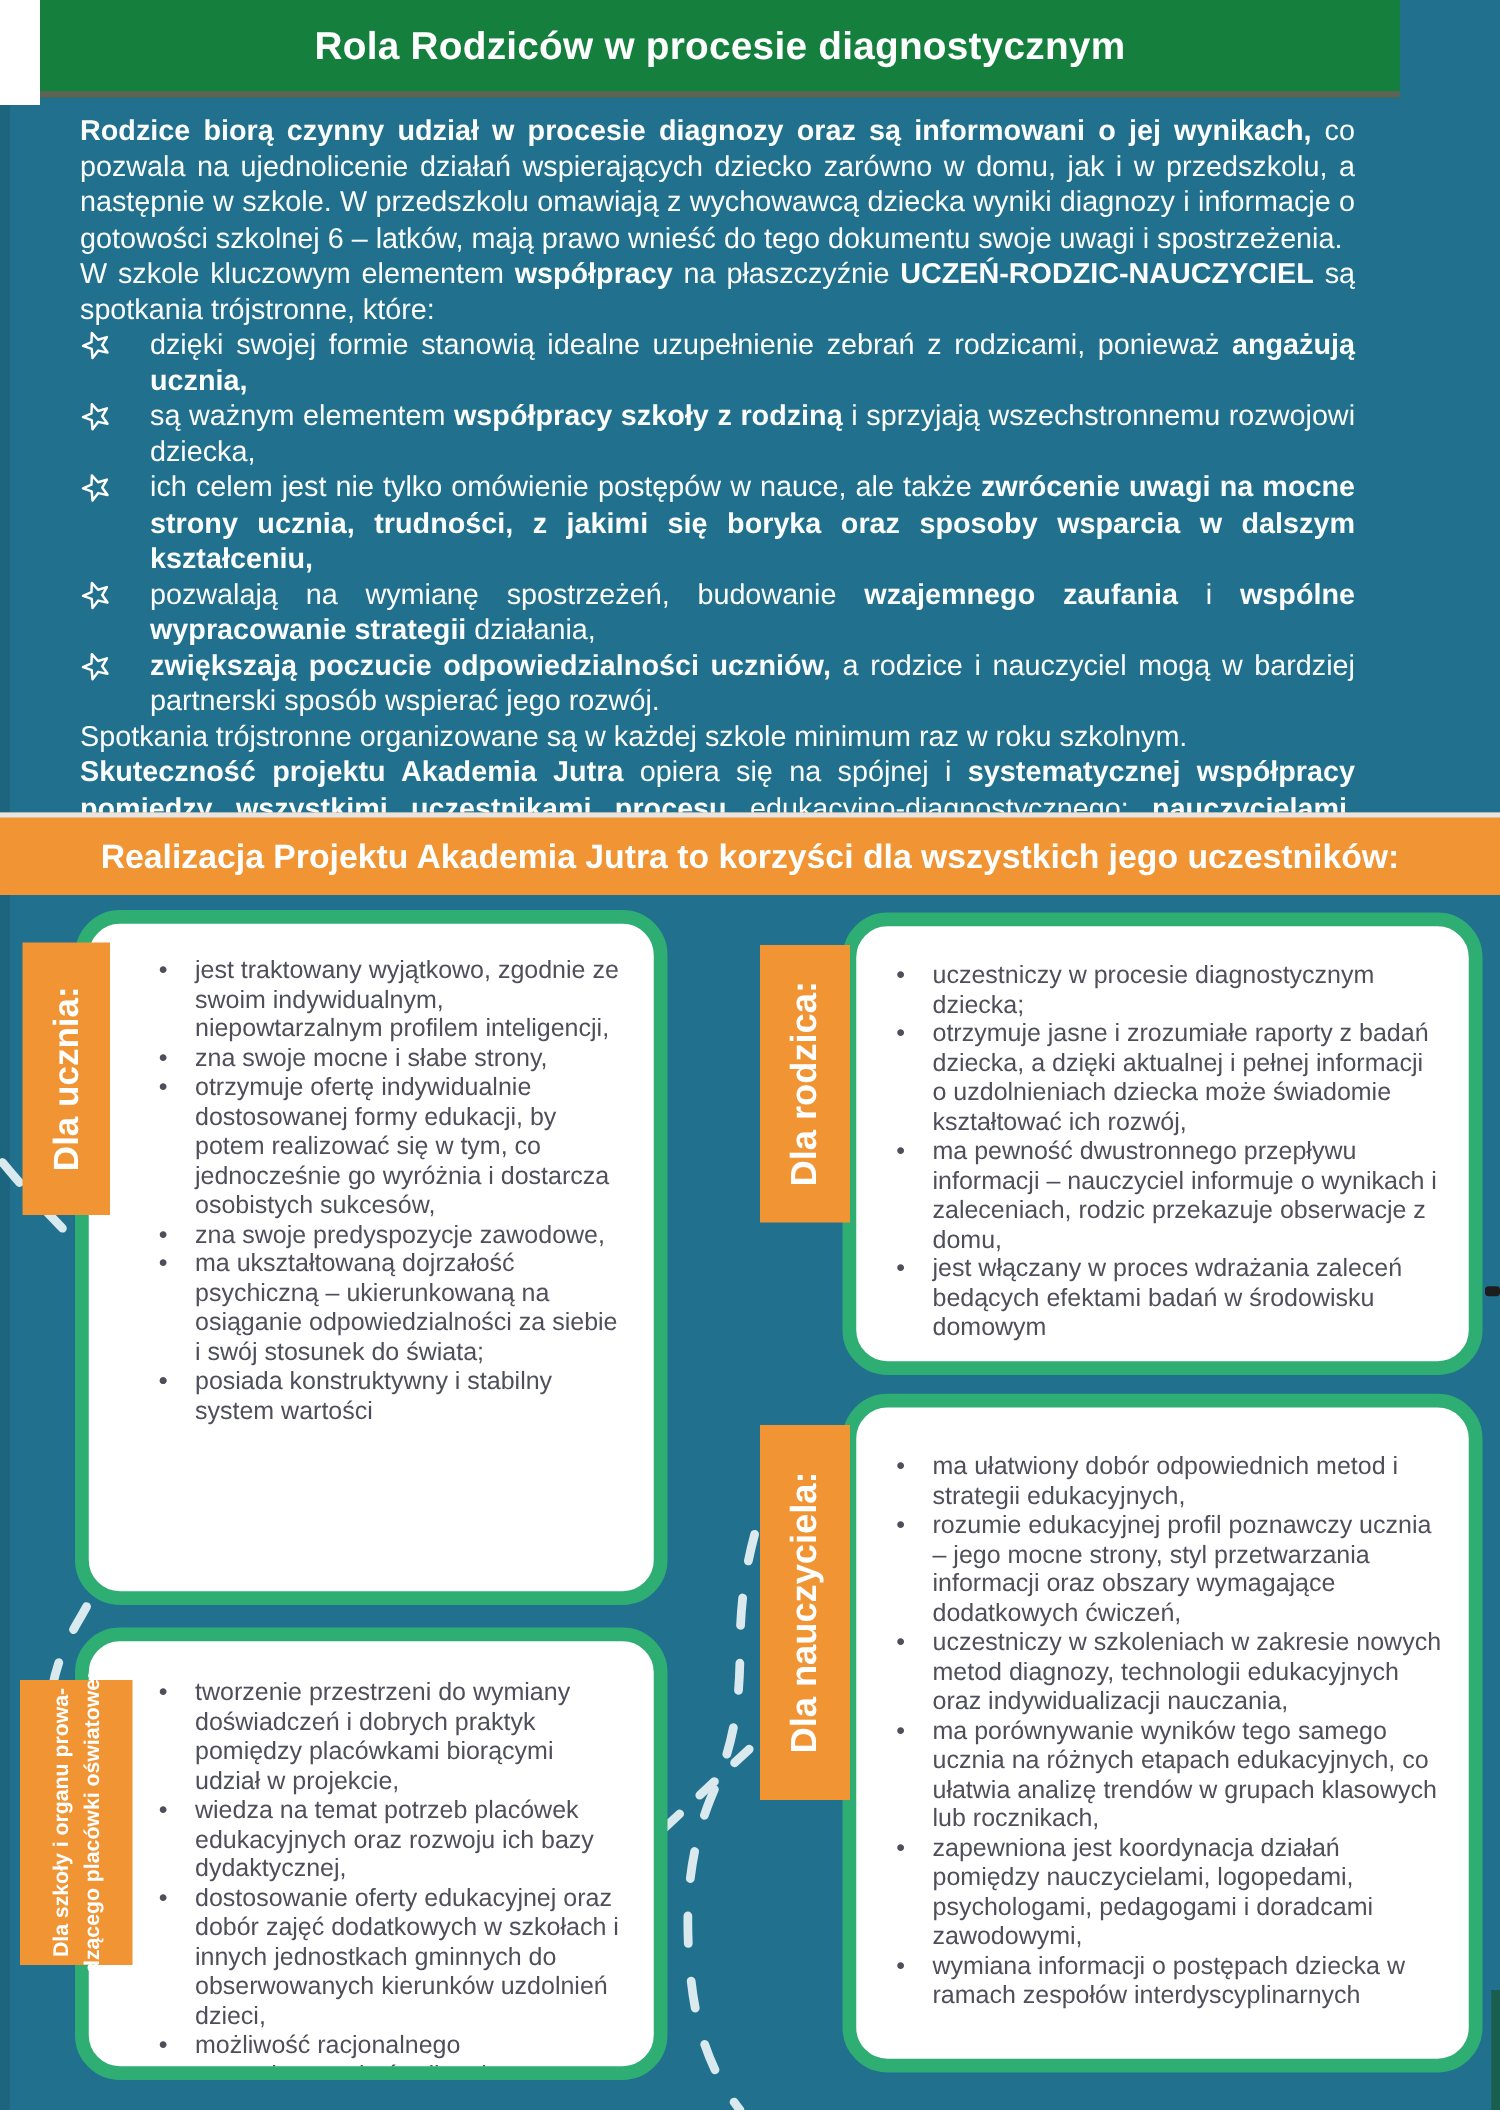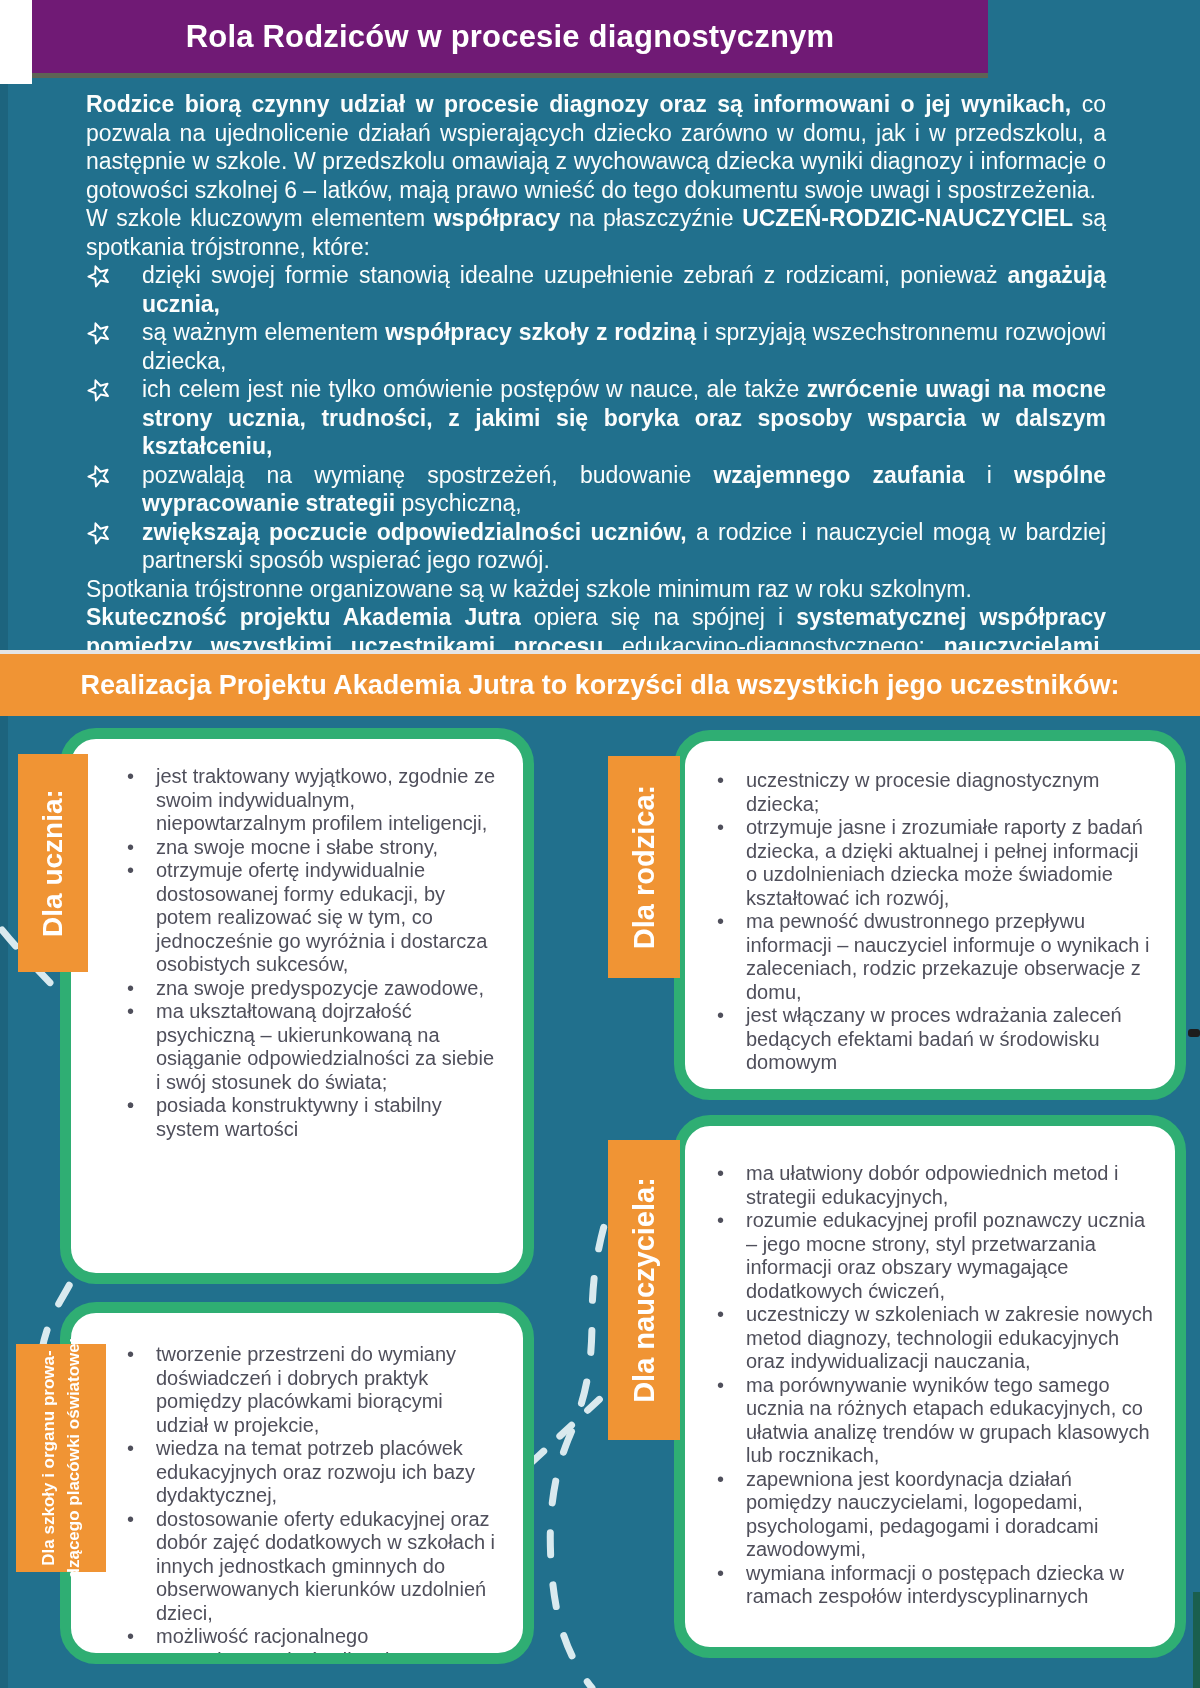--- a/index.html
+++ b/index.html
@@ -6,30 +6,30 @@
   .page{
     position:relative;width:1200px;height:1688px;margin:0 auto;
     background:#21708D;overflow:hidden;
     font-family:"Liberation Sans",sans-serif;
   }
   .corner-white{position:absolute;left:0;top:0;width:32px;height:84px;background:#ffffff;}
   .left-edge-shade{position:absolute;left:0;top:84px;width:8px;height:1604px;background:rgba(0,0,0,.10);}
 
   
   .header-band{
-    position:absolute;left:32px;top:0;width:956px;height:78px;
-    background:#701a75;border-bottom:5px solid #5E6355;
+    position:absolute;left:32px;top:0;width:1088px;height:78px;
+    background:#15803d;border-bottom:5px solid #5E6355;
     display:flex;align-items:center;justify-content:center;box-sizing:border-box;
   }
   .header-band h1{margin:0;color:#fff;font-size:31px;font-weight:bold;letter-spacing:.2px;}
 
   
   .intro{
     position:absolute;left:64px;top:90px;width:1020px;
-    color:#FBFDFC;font-size:23px;line-height:28.5px;margin-left:22px;
+    color:#FBFDFC;font-size:23px;line-height:28.5px;
   }
   .intro p{margin:0;text-align:justify;}
   .b{font-weight:bold;}
   .hl{color:#ffffff;font-weight:bold;}
   .stars{list-style:none;margin:0;padding:0;}
   .stars li{display:flex;align-items:flex-start;gap:30px;}
   .stars li p{flex:1;margin:0;text-align:justify;}
   .star-ic{flex:0 0 26px;height:26px;margin-top:2px;}
   .closing{margin-top:0;}
   .summary{margin-top:27px;}
@@ -118,21 +118,21 @@
       <li>
         <svg class="star-ic" viewBox="0 0 24 24">
             <path d="M12 2.5 L14.6 8.8 L21.4 9.2 L16.1 13.5 L17.9 20.1 L12 16.4 L6.1 20.1 L7.9 13.5 L2.6 9.2 L9.4 8.8 Z" fill="none" stroke="#fff" stroke-width="1.8" stroke-linejoin="round" transform="rotate(-20 12 12)"></path>
           </svg>
         <p><span>ich celem jest nie tylko omówienie postępów w nauce, ale także </span><span class="b">zwrócenie uwagi na mocne strony ucznia, trudności, z jakimi się boryka oraz sposoby wsparcia w dalszym kształceniu,</span></p>
       </li>
       <li>
         <svg class="star-ic" viewBox="0 0 24 24">
             <path d="M12 2.5 L14.6 8.8 L21.4 9.2 L16.1 13.5 L17.9 20.1 L12 16.4 L6.1 20.1 L7.9 13.5 L2.6 9.2 L9.4 8.8 Z" fill="none" stroke="#fff" stroke-width="1.8" stroke-linejoin="round" transform="rotate(-20 12 12)"></path>
           </svg>
-        <p><span>pozwalają na wymianę spostrzeżeń, budowanie </span><span class="b">wzajemnego zaufania</span><span> i </span><span class="b">wspólne wypracowanie strategii</span><span> psychiczną,</span></p>
+        <p><span>pozwalają na wymianę spostrzeżeń, budowanie </span><span class="b">wzajemnego zaufania</span><span> i </span><span class="b">wspólne wypracowanie strategii</span><span> działania,</span></p>
       </li>
       <li>
         <svg class="star-ic" viewBox="0 0 24 24">
             <path d="M12 2.5 L14.6 8.8 L21.4 9.2 L16.1 13.5 L17.9 20.1 L12 16.4 L6.1 20.1 L7.9 13.5 L2.6 9.2 L9.4 8.8 Z" fill="none" stroke="#fff" stroke-width="1.8" stroke-linejoin="round" transform="rotate(-20 12 12)"></path>
           </svg>
         <p><span class="b">zwiększają poczucie odpowiedzialności uczniów,</span><span> a rodzice i nauczyciel mogą w bardziej partnerski sposób wspierać jego rozwój.</span></p>
       </li>
     </ul>
 
     <p class="closing">Spotkania trójstronne organizowane są w każdej szkole minimum raz w roku szkolnym.</p>

